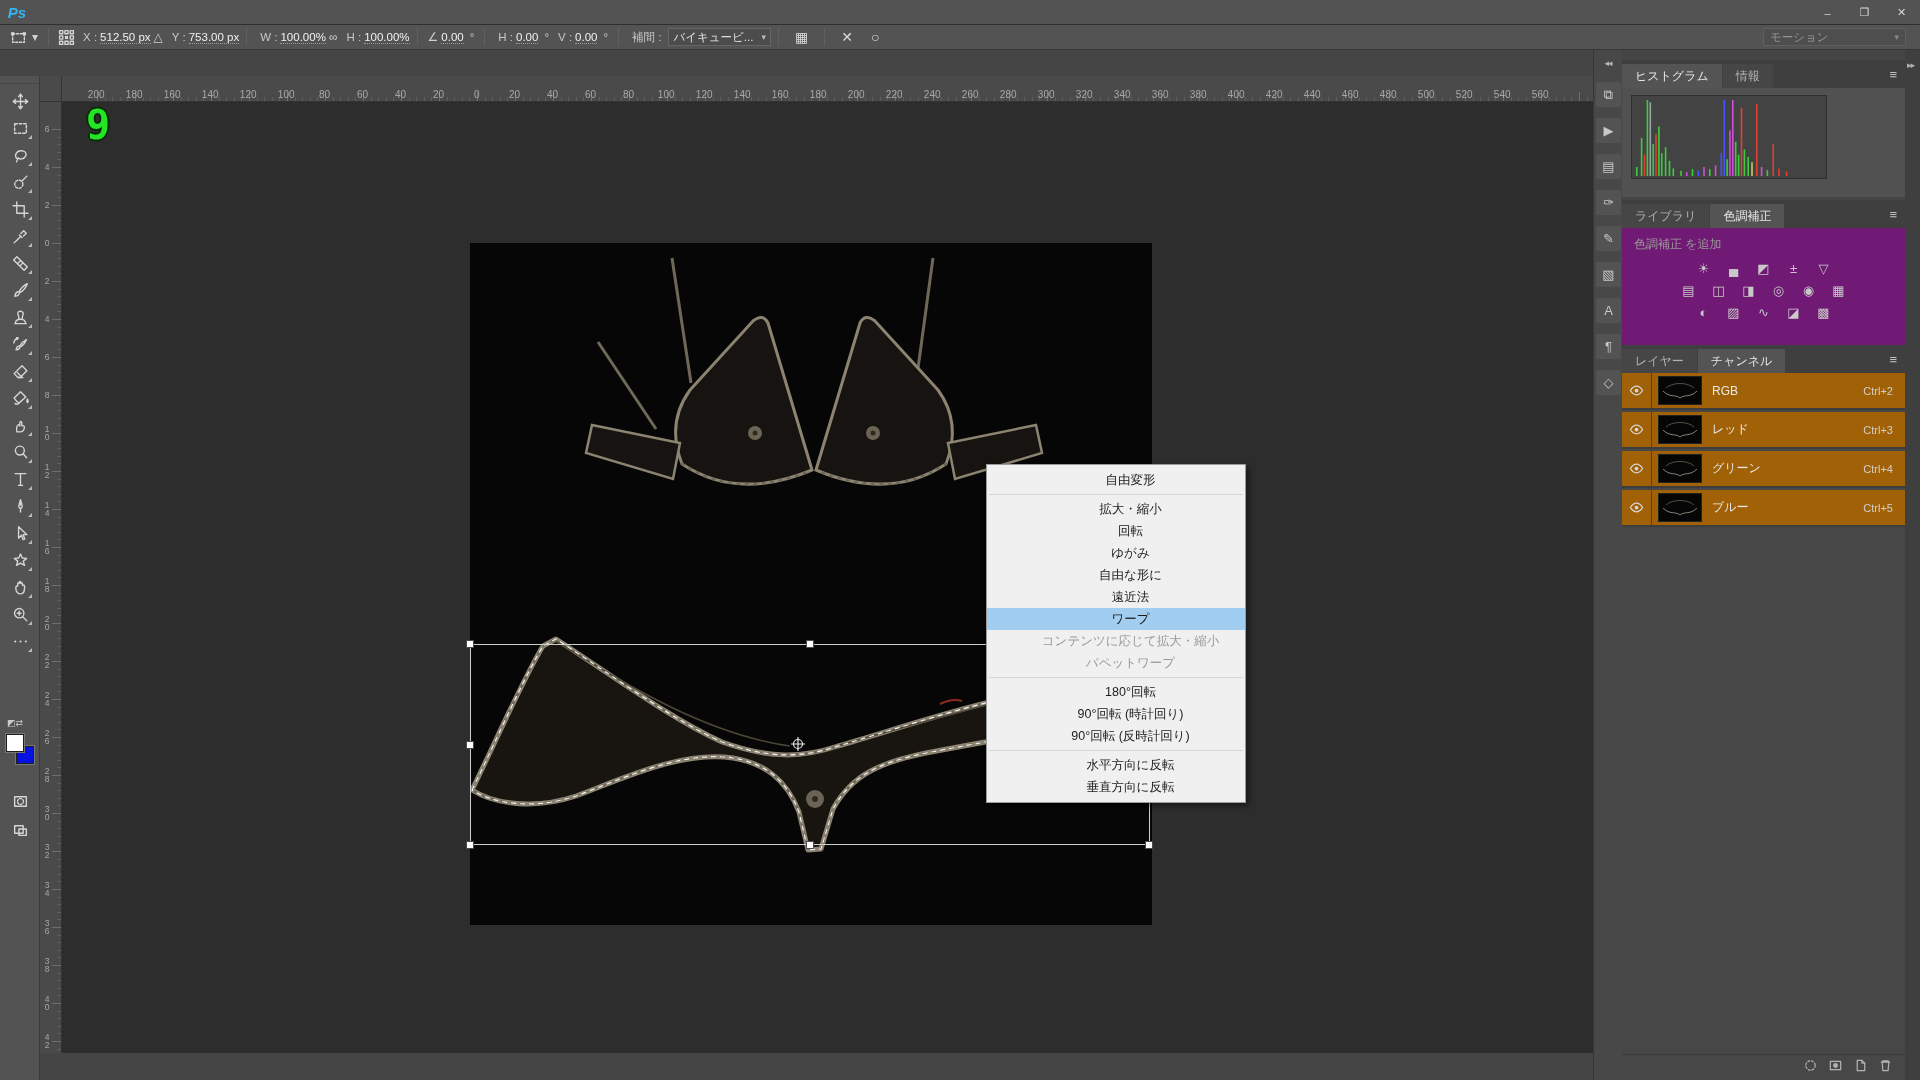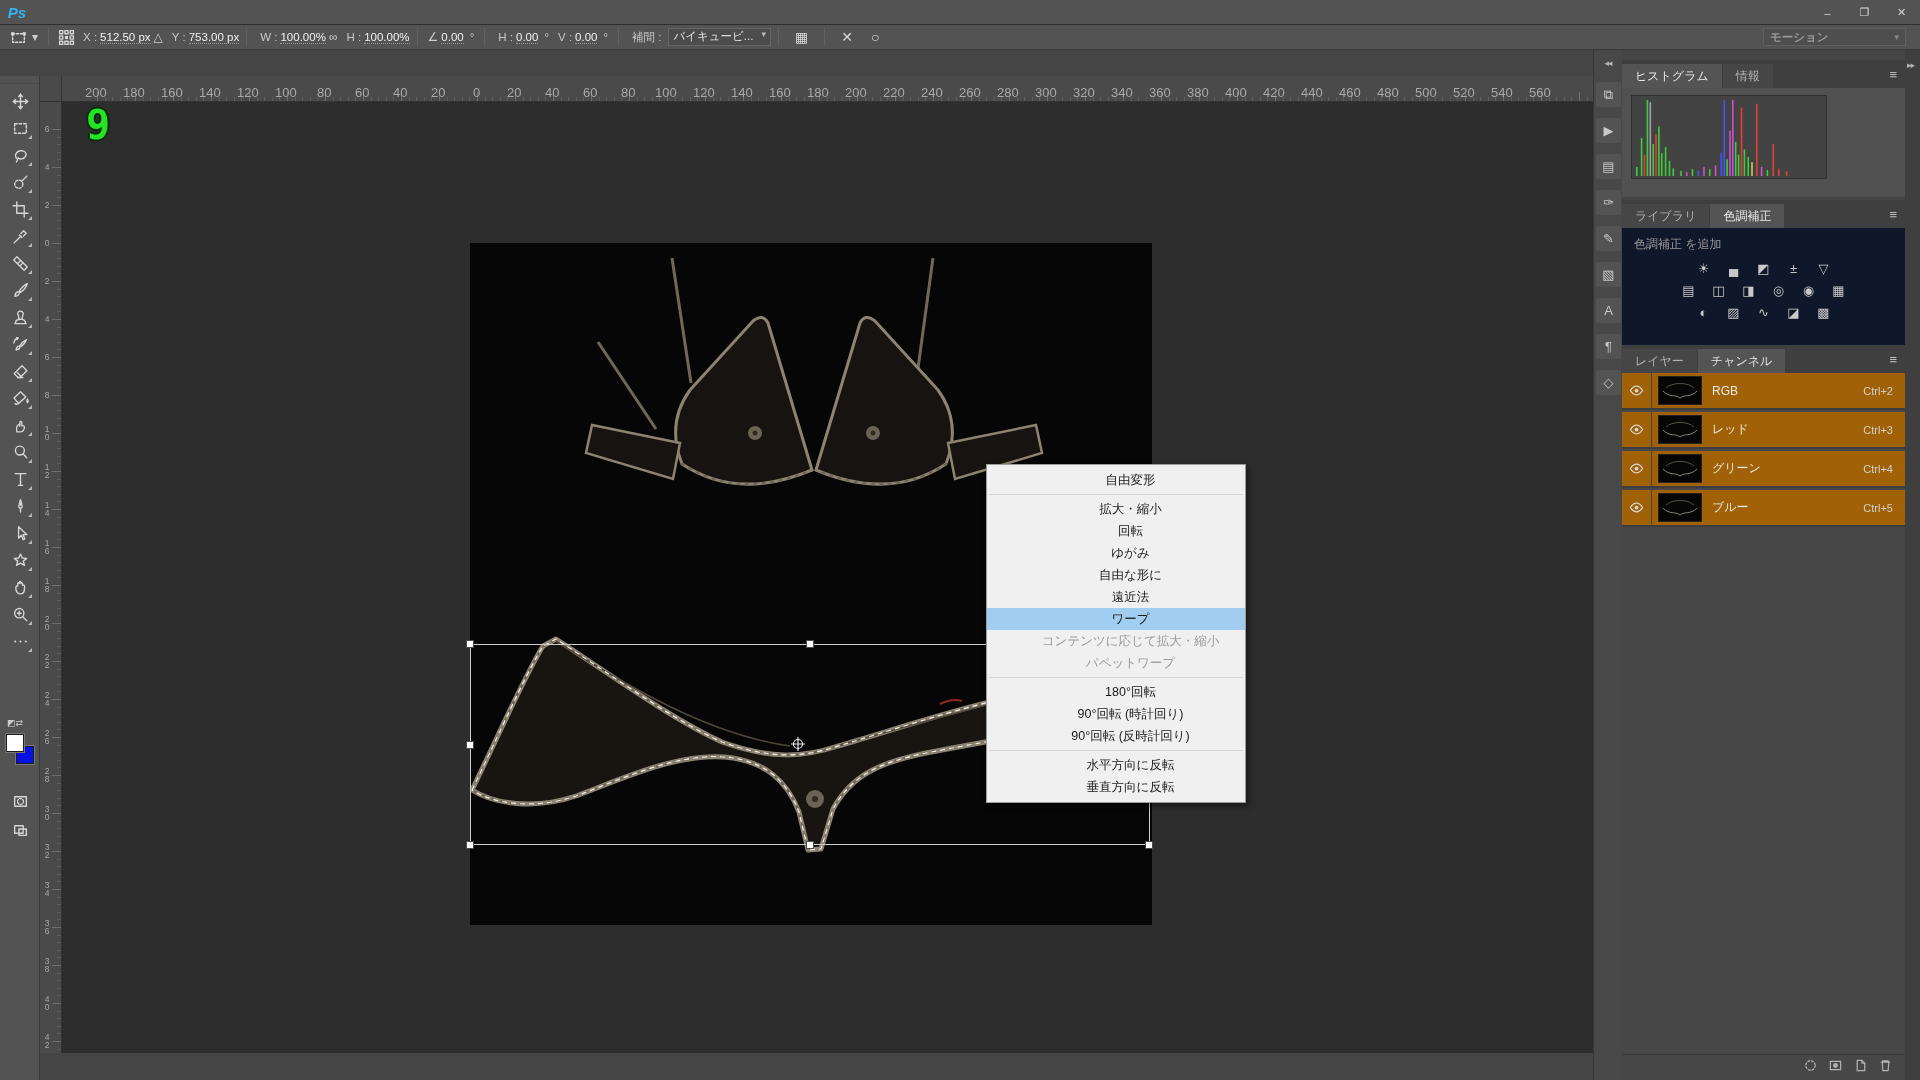--- a/index.html
+++ b/index.html
@@ -20,25 +20,25 @@
   
   #optionsbar { position:absolute; left:0; top:25px; width:1920px; height:25px;
     background:#535353; border-bottom:1px solid #383838; display:flex; align-items:center;
     font-size:11.5px; color:#dcdcdc; z-index:19; }
   .ob-sep { width:1px; height:18px; background:#434343; border-right:1px solid #606060; margin:0 7px; }
   .ob-label { color:#c7c7c7; margin:0 3px 0 6px; }
   .ob-value { color:#f0f0f0; border-bottom:1px dotted #9a9a9a; padding-bottom:0px; }
   .ob-icon { width:17px; height:17px; display:inline-flex; margin:0 2px; }
   .ob-glyph { color:#cfcfcf; font-size:12px; margin:0 3px; }
   .dropdown { background:#4c4c4c; border:1px solid #666; height:18px; display:inline-flex;
-    padding:0 4px; margin-left:4px; color:#e0e0e0; }
+    align-items:center; padding:0 4px; margin-left:4px; color:#e0e0e0; }
   .dropdown .caret { margin-left:8px; font-size:9px; color:#bbb; }
   #workspace-dd { position:absolute; right:14px; top:3px; width:143px; height:18px;
     background:#4e4e4e; border:1px solid #5f5f5f; color:#999; display:flex; align-items:center;
-    padding:0 6px; font-size:11.5px;font-weight:bold; }
+    padding:0 6px; font-size:11.5px; }
   #workspace-dd .caret { margin-left:auto; font-size:9px; color:#888; }
   .commit-glyph { font-size:14px; color:#d9d9d9; margin:0 9px; }
 
   
   #tabbar { position:absolute; left:0; top:52px; width:1593px; height:24px; background:#3c3c3c; }
   #doctab { position:absolute; left:44px; top:0; height:24px; background:#4d4d4d;
     border-right:1px solid #2f2f2f; display:flex; align-items:center; padding:0 10px;
     font-size:11.5px; color:#cccccc; }
   #doctab .close { margin-left:10px; color:#b0b0b0; font-size:12px; }
 
@@ -62,21 +62,21 @@
 
   
   #rulercorner { position:absolute; left:40px; top:76px; width:22px; height:26px;
     background:#4a4a4a; border-right:1px solid #333; border-bottom:1px solid #333; z-index:4;}
   #rulertop { position:absolute; left:62px; top:76px; width:1531px; height:26px; background:#4a4a4a;
     border-bottom:1px solid #333; z-index:4; overflow:hidden;
     background-image:
       repeating-linear-gradient(to right, #6e6e6e 0 1px, transparent 1px 38px),
       repeating-linear-gradient(to right, #5e5e5e 0 1px, transparent 1px 7.6px);
     background-size:100% 9px,100% 4px; background-position:35px 100%,35px 100%; background-repeat:no-repeat; }
-  .rt-label { position:absolute; bottom:1px; transform:translateX(-55%); font-size:13px; color:#a8a8a8; }
+  .rt-label { position:absolute; bottom:1px; transform:translateX(-55%); font-size:10px; color:#a8a8a8; }
   #rulerleft { position:absolute; left:40px; top:102px; width:22px; height:951px; background:#4a4a4a;
     border-right:1px solid #333; z-index:4; overflow:hidden;
     background-image:
       repeating-linear-gradient(to bottom, #6e6e6e 0 1px, transparent 1px 38px),
       repeating-linear-gradient(to bottom, #5e5e5e 0 1px, transparent 1px 7.6px);
     background-size:9px 100%,4px 100%; background-position:100% 27px,100% 27px; background-repeat:no-repeat; }
   .rl-label { position:absolute; left:3px; transform:translateY(-50%); font-size:8.5px;
     line-height:8px; color:#a8a8a8; white-space:pre; text-align:center; width:8px; }
   #viewport { position:absolute; left:62px; top:102px; width:1531px; height:951px;
     background:#2d2d2d; overflow:hidden; }
@@ -108,21 +108,21 @@
   #panels { position:absolute; left:1622px; top:50px; width:283px; height:1030px; background:#454545; z-index:6; }
   .panel { position:absolute; left:0; width:283px; background:#515151; }
   .ptabs { height:28px; background:#3f3f3f; display:flex; align-items:flex-end; position:relative; }
   .ptab { height:24px; line-height:24px; padding:0 13px; font-size:12px; color:#b3b3b3;
     background:#464646; margin-right:1px; }
   .ptab.active { background:#545454; color:#e8e8e8; }
   .pmenu { position:absolute; right:8px; top:7px; color:#c0c0c0; font-size:13px; }
   #histo-body { position:relative; height:109px; background:#515151; }
   #histo-box { position:absolute; left:9px; top:7px; width:196px; height:84px; background:#434343;
     border:1px solid #2f2f2f; }
-  #adjust-body { position:relative; height:117px; background:#0f172a; }
+  #adjust-body { position:relative; height:117px; background:#701a75; }
   #adjust-hint { padding:8px 0 2px 12px; font-size:12px; color:#9a9a9a; }
   .adj-row { display:flex; justify-content:center; gap:9px; margin-top:4px; }
   .adj-icon { width:21px; height:18px; display:flex; align-items:center; justify-content:center;
     color:#c9c9c9; font-size:13px; }
   #channels-body { position:relative; height:707px; background:#474747; }
   .ch-row { position:absolute; left:0; width:283px; height:37px; background:#a16207;
     border-bottom:2px solid #3d3d3d; display:flex; align-items:center; }
   .ch-eye { width:30px; height:100%; border-right:1px solid #434343; display:flex;
     align-items:center; justify-content:center; }
   .ch-eye svg { width:15px; height:15px; }

